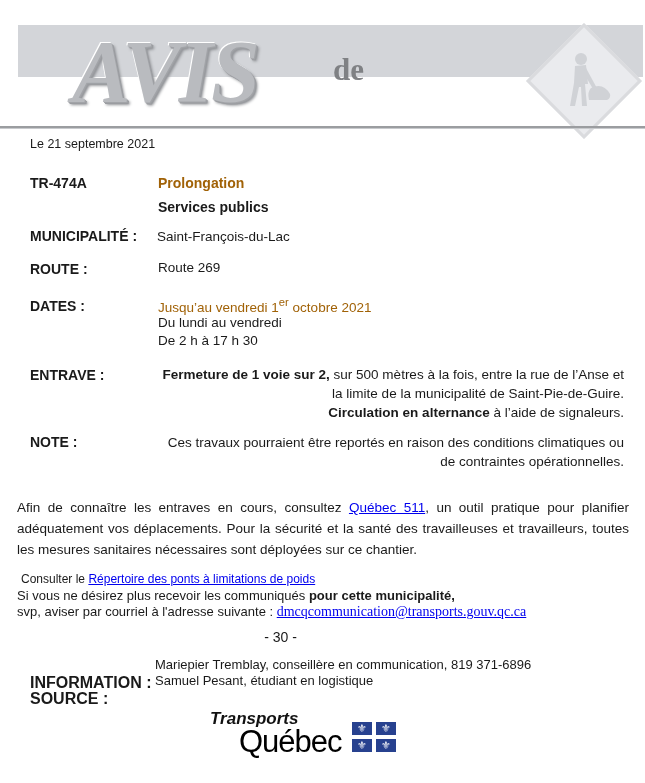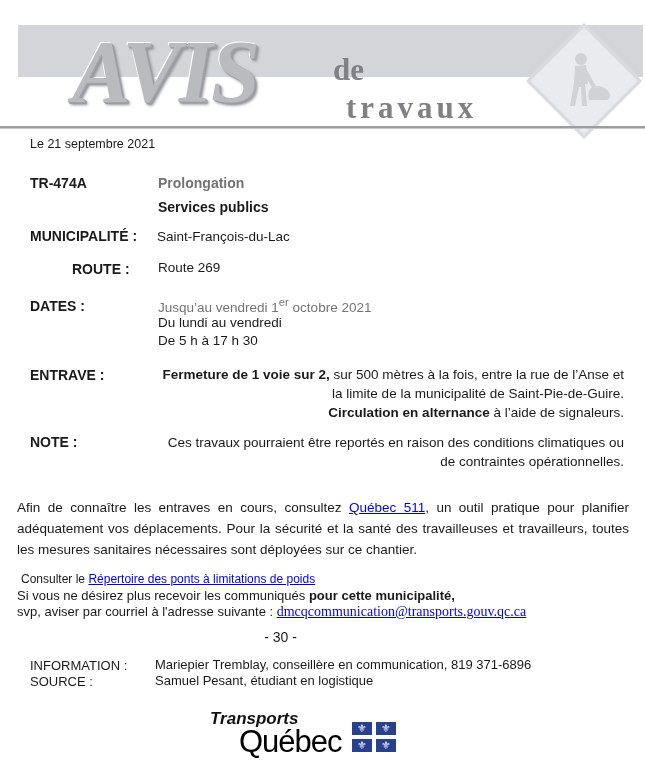--- a/index.html
+++ b/index.html
@@ -32,34 +32,34 @@
     background:#eaebee; border:3px solid #dadbde; transform:rotate(45deg);
   }
   .diamond-inner { position:absolute; left:541px; top:38px; width:86px; height:86px; }
   .diamond-inner svg { position:absolute; left:14px; top:12px; }
   .header-rule { position:absolute; left:0; top:126px; width:645px; height:3px;
     background:#9b9da0; border-bottom:1px solid #c8cacd; }
   
   .abs { position:absolute; }
   .lbl { font-weight:bold; font-size:14px; }
   .val { font-size:13.5px; }
-  .red { color:#737373; }
+  .red { color:#a16207; }
   .b { font-weight:bold; }
   a.lnk { color:#0000ee; text-decoration:underline; cursor:pointer; }
   .date-line { font-size:12.5px; }
   .wrapblock { width:466px; font-size:13.5px; line-height:19px;text-align:right; }
   .para {
     position:absolute; left:17px; top:497px; width:612px;
     font-size:13.5px; line-height:21px; text-align:justify;
   }
   .consult { font-size:12px; }
   .small-line { font-size:13px; }
   .email-link { font-family:"Liberation Serif", serif; font-size:14px; }
   .end-mark { position:absolute; left:0; top:629px; width:561px; text-align:center; font-size:14px; }
-  .footer-lbl { font-weight:normal; font-size:13px; }
+  .footer-lbl { font-weight:bold; font-size:16px;margin-top:16px; }
   .footer-val { font-size:13px; }
   
   .logo-transports {
     position:absolute; left:210px; top:709px;
     font-style:italic; font-weight:bold; font-size:17px; color:#111;
   }
   .logo-quebec {
     position:absolute; left:239px; top:724px;
     font-size:31px; letter-spacing:-1px; color:#000000;
   }
@@ -73,48 +73,47 @@
   }
 </style>
 </head>
 <body>
 
 <div class="page">
 
   <div class="band"></div>
   <div class="avis">AVIS</div>
   <div class="title-de">de</div>
-  <div class="title-travaux">travaux</div>
   <div class="diamond"></div>
   <div class="diamond-inner">
     <svg width="58" height="62" viewBox="0 0 58 62">
       <circle cx="26" cy="9" r="6" fill="#d0d2d6"></circle>
       <path d="M20 16 L31 15 L33 34 L30 34 L32 56 L27 56 L26 37 L24 37 L20 56 L15 56 L19 33 Z" fill="#d0d2d6"></path>
       <path d="M31 18 L44 42 L41 44 L28 22 Z" fill="#d0d2d6"></path>
       <path d="M36 38 Q48 32 55 44 Q56 48 52 50 L34 50 Q32 42 36 38 Z" fill="#d0d2d6"></path>
     </svg>
   </div>
   <div class="header-rule"></div>
 
   <div class="abs date-line" style="left:30px; top:137px;">Le 21 septembre 2021</div>
 
   <div class="abs lbl" style="left:30px; top:175px;">TR-474A</div>
   <div class="abs lbl red" style="left:158px; top:175px;">Prolongation</div>
   <div class="abs lbl" style="left:158px; top:199px;">Services publics</div>
 
   <div class="abs lbl" style="left:30px; top:228px;">MUNICIPALITÉ :</div>
   <div class="abs val" style="left:157px; top:229px;">Saint-François-du-Lac</div>
 
-  <div class="abs lbl" style="left:30px; top:261px;margin-left:42px;">ROUTE :</div>
+  <div class="abs lbl" style="left:30px; top:261px;">ROUTE :</div>
   <div class="abs val" style="left:158px; top:260px;">Route 269</div>
 
   <div class="abs lbl" style="left:30px; top:298px;">DATES :</div>
   <div class="abs val red" style="left:158px; top:296px;"><span>Jusqu’au vendredi 1</span><sup>er</sup><span> octobre 2021</span></div>
   <div class="abs val" style="left:158px; top:315px;">Du lundi au vendredi</div>
-  <div class="abs val" style="left:158px; top:333px;">De 5 h à 17 h 30</div>
+  <div class="abs val" style="left:158px; top:333px;">De 2 h à 17 h 30</div>
 
   <div class="abs lbl" style="left:30px; top:367px;">ENTRAVE :</div>
   <div class="abs wrapblock" style="left:158px; top:365px;">
     <div><span class="b">Fermeture de 1 voie sur 2,</span><span> sur 500 mètres à la fois, entre la rue de l’Anse et la limite de la municipalité de Saint-Pie-de-Guire.</span></div>
     <div><span class="b">Circulation en alternance</span><span> à l’aide de signaleurs.</span></div>
   </div>
 
   <div class="abs lbl" style="left:30px; top:434px;">NOTE :</div>
   <div class="abs wrapblock" style="left:158px; top:433px;">Ces travaux pourraient être reportés en raison des conditions climatiques ou de contraintes opérationnelles.</div>
 

